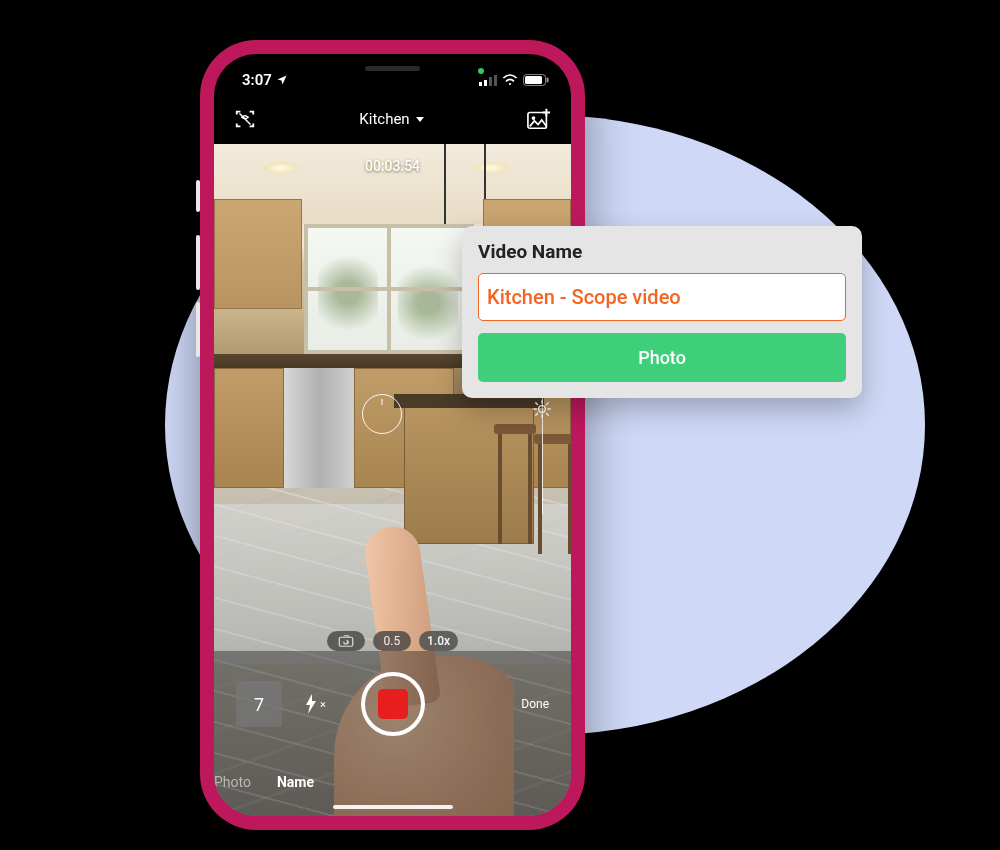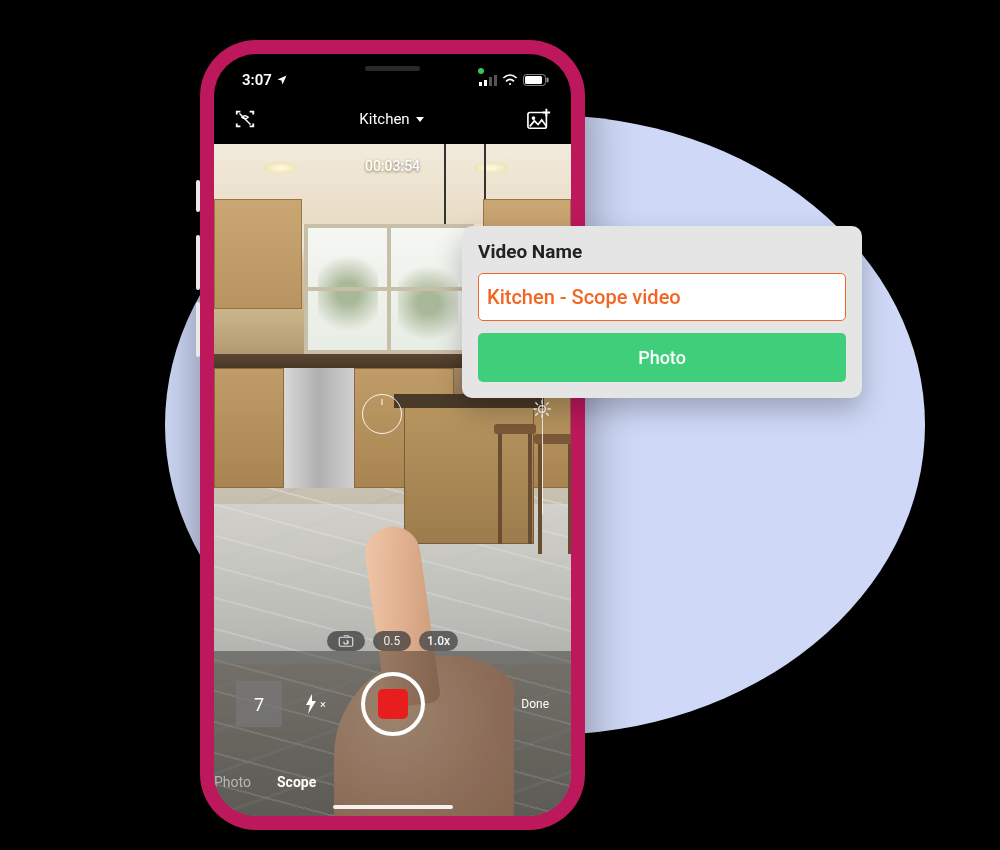--- a/index.html
+++ b/index.html
@@ -297,21 +297,21 @@
               </svg>
             <span style="font-size:11px;">×</span>
           </div>
           <button class="record-btn">
             <div class="record-sq"></div>
           </button>
           <div class="done-btn">Done</div>
         </div>
         <div class="mode-row">
           <span>Photo</span>
-          <span class="active">Scope</span>
+          <span class="active">Name</span>
         </div>
         <div class="home-ind"></div>
       </div>
     </div>
 
   </div>
 </div>
 
 <div class="name-card">
   <h3>Video Name</h3>

